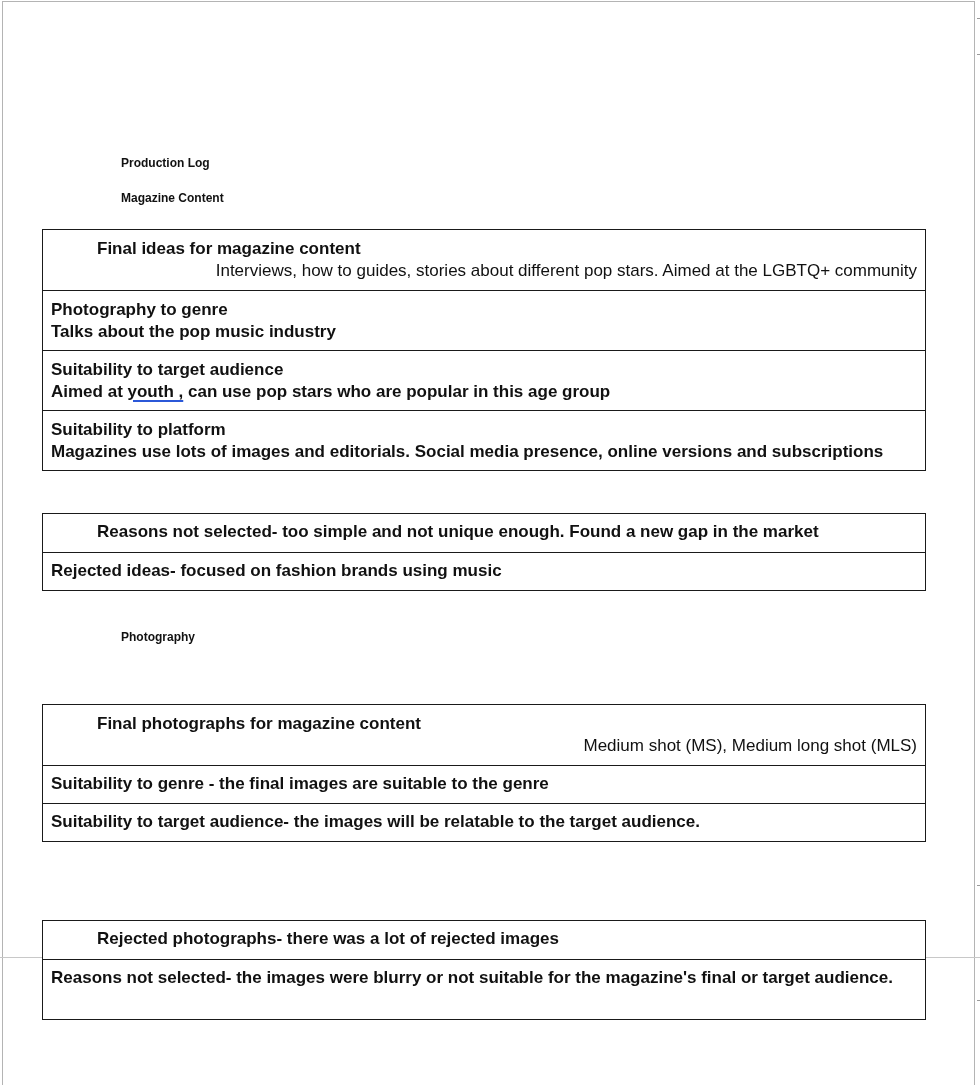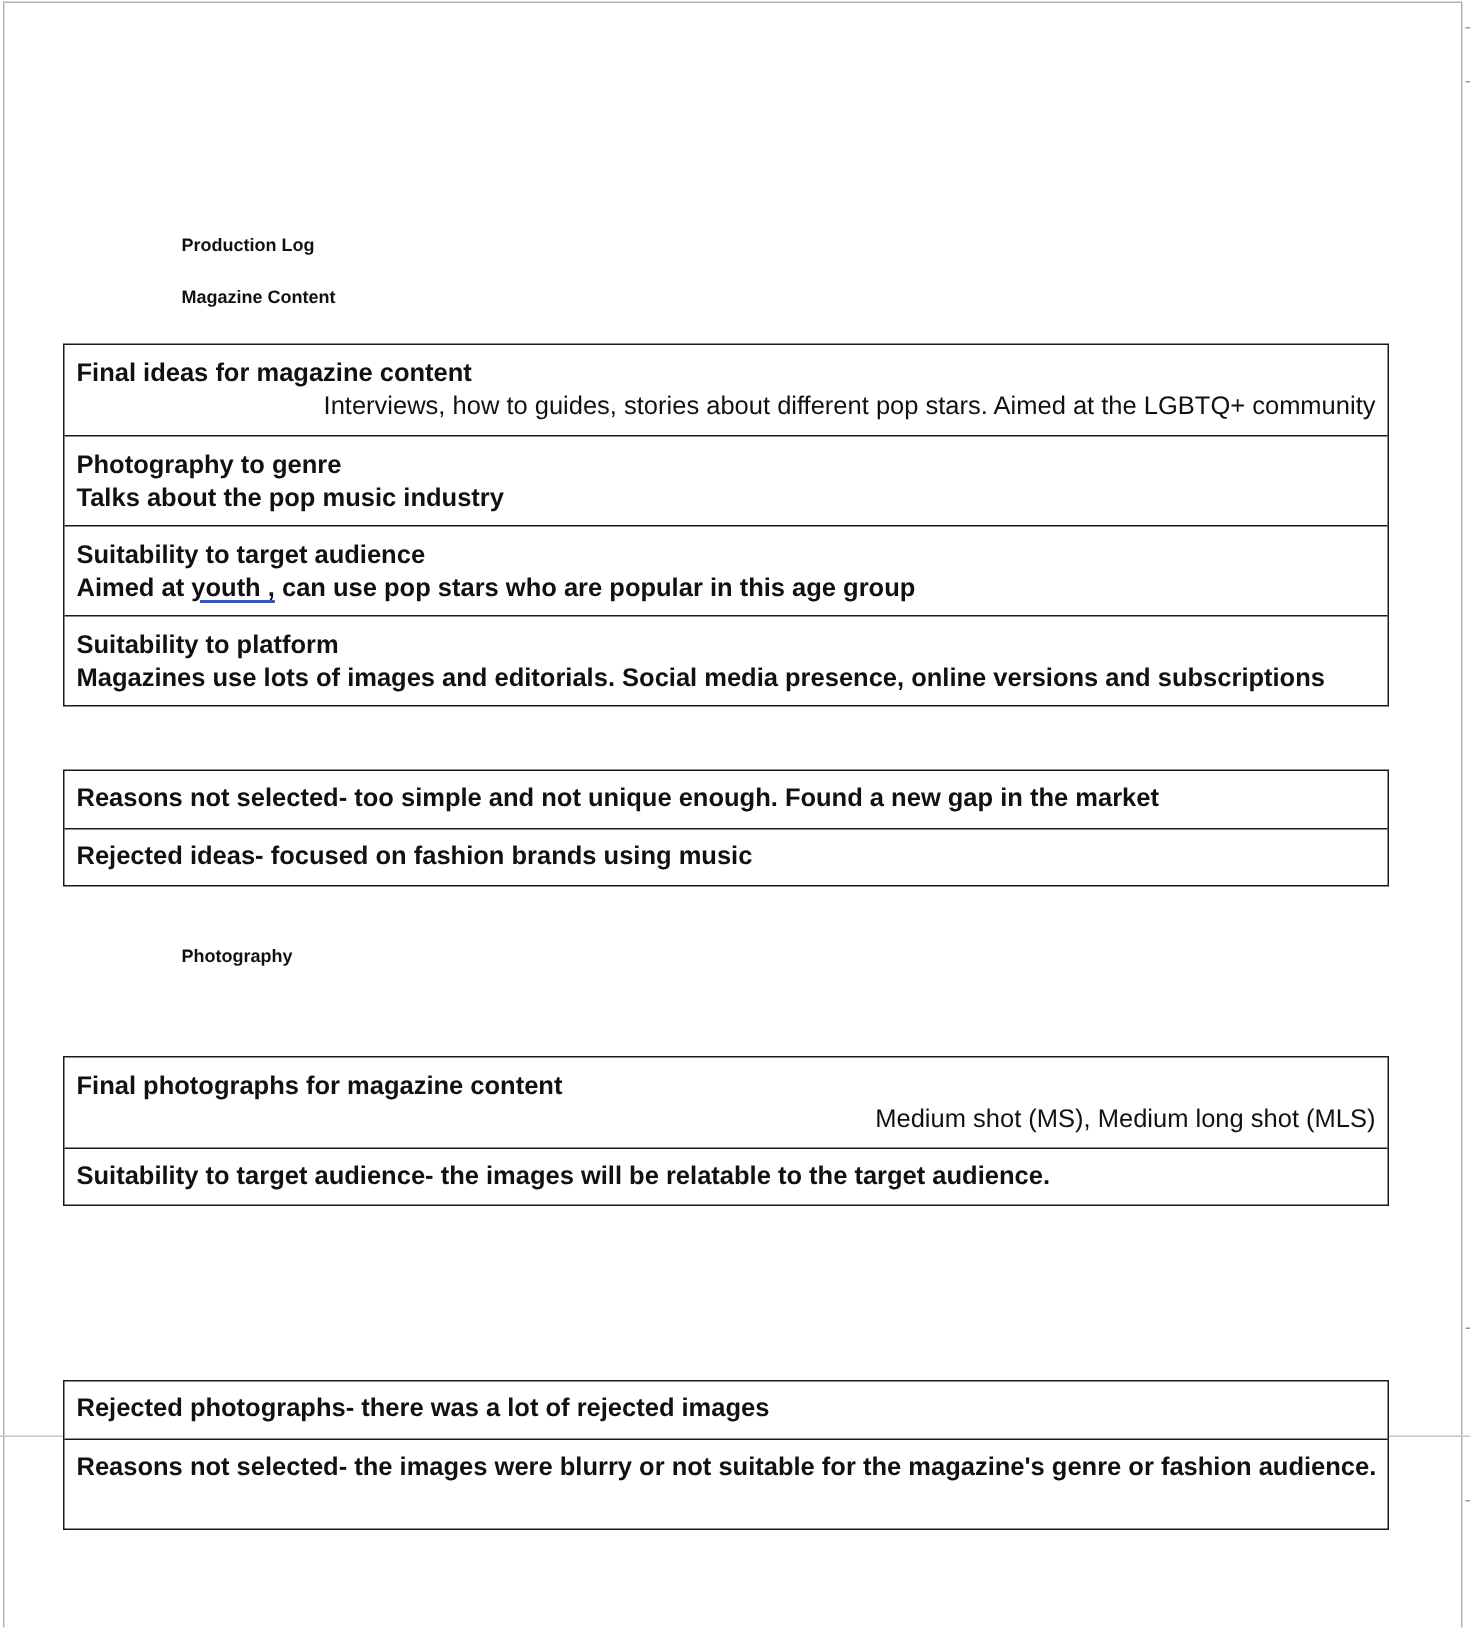--- a/index.html
+++ b/index.html
@@ -58,21 +58,21 @@
   }
   .row {
     border-top: 1.5px solid #1a1a1a;
     box-sizing: border-box;
     padding: 0 8px;
     font-size: 17px;
     line-height: 22px;
     white-space: nowrap;
     overflow: hidden;
   }
-  .row:first-child { border-top: none; }
+  .row:first-child { border-top: none; margin-left: 46px; }
   .b { font-weight: bold; }
   .n { font-weight: normal; text-align: right; }
   .spell {
     text-decoration: underline;
     text-decoration-color: #2b58d8;
     text-decoration-thickness: 1.5px;
     text-underline-offset: 3px;
   }
 </style>
 </head>
@@ -112,19 +112,20 @@
   <div class="row b" style="height:38px;padding-top:7px">Rejected ideas- focused on fashion brands using music</div>
 </div>
 
 <div class="heading" style="top:630px">Photography</div>
 
 <div class="tbl" style="top:704px">
   <div class="row" style="height:60px;padding-top:8px">
     <div class="b">Final photographs for magazine content</div>
     <div class="n">Medium shot (MS), Medium long shot (MLS)</div>
   </div>
+  <div class="row b" style="height:38px;padding-top:7px">Suitability to genre - the final images are suitable to the genre</div>
   <div class="row b" style="height:38px;padding-top:7px">Suitability to target audience- the images will be relatable to the target audience.</div>
 </div>
 
 <div class="tbl" style="top:920px">
   <div class="row b" style="height:38px;padding-top:7px">Rejected photographs- there was a lot of rejected images</div>
-  <div class="row b" style="height:60px;padding-top:7px">Reasons not selected- the images were blurry or not suitable for the magazine's genre or fashion audience.</div>
+  <div class="row b" style="height:60px;padding-top:7px">Reasons not selected- the images were blurry or not suitable for the magazine's final or target audience.</div>
 </div>
 
 </body></html>

